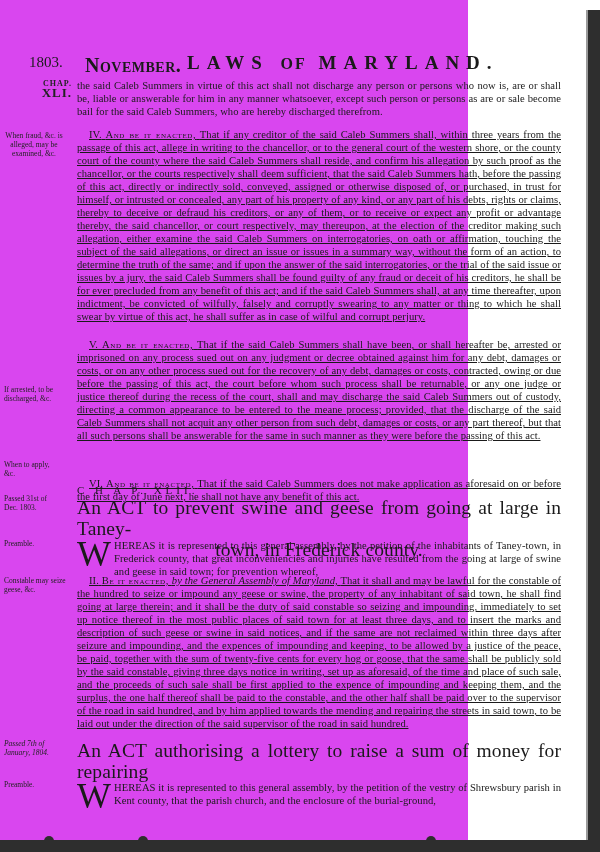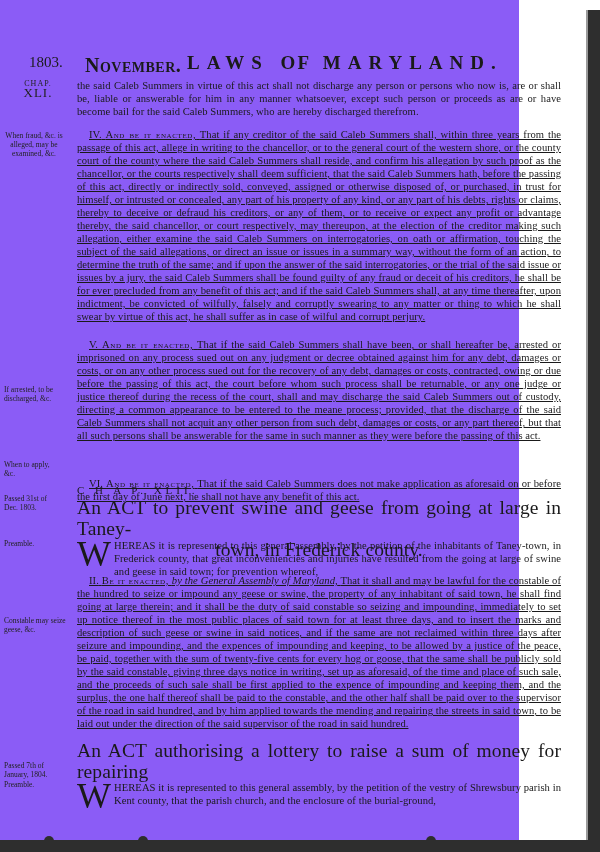--- a/index.html
+++ b/index.html
@@ -4,22 +4,22 @@
 <style>
   html, body { margin: 0; padding: 0; }
   body {
     width: 600px; height: 852px; overflow: hidden;
     background: #ffffff;
     font-family: "Liberation Serif", "DejaVu Serif", serif;
     color: #1a1a1a;
     position: relative;
   }
   .page {
-    position: absolute; left: 0; top: 0; width: 519px; height: 847px;
-    background: #8b5cf6;
+    position: absolute; left: 0; top: 0; width: 468px; height: 847px;
+    background: #d946ef;
   }
   .right-edge {
     position: absolute; right: 0; top: 10px; width: 12px; height: 842px;
     background: #2e2e2e;
   }
   .right-edge-light {
     position: absolute; right: 12px; top: 10px; width: 2px; height: 830px;
     background: #9a9a9a;
   }
   .bottom-edge {
@@ -27,27 +27,27 @@
     background: #2e2e2e;
   }
   .bottom-bump { position: absolute; bottom: 11px; width: 10px; height: 5px; background: #2e2e2e; border-radius: 5px 5px 0 0; }
 
   .header {
     position: absolute; left: 7px; top: 54px; width: 560px; height: 20px;
   }
   .hdr-year { position: absolute; left: 22px; top: 0; font-size: 15px; }
   .hdr-month { position: absolute; left: 78px; top: 0; font-size: 20px; font-variant: small-caps; letter-spacing: 0.5px; font-weight: bold; }
   .hdr-title { position: absolute; left: 180px; top: -2px; font-size: 19px; letter-spacing: 7px; font-weight: bold; }
-  .hdr-title .of { font-size: 19px; letter-spacing: 2px; }
+  .hdr-title .of { font-size: 16px; letter-spacing: 2px; }
 
   .margin {
     position: absolute; left: 4px; width: 68px;
     font-size: 7.5px; line-height: 9px; color: #222;
   }
-  .margin.center { text-align: center; font-size: 8px; font-weight: normal; letter-spacing: 1px; }
+  .margin.center { text-align: right; font-size: 8px; font-weight: bold; letter-spacing: 1px; }
 
   .body {
     position: absolute; left: 77px; width: 484px;
     font-size: 10.6px; line-height: 13px; text-align: justify;
     letter-spacing: 0.05px;
   }
   .body p { margin: 0; }
   .sc { font-variant: small-caps; letter-spacing: 0.6px; }
   .it { font-style: italic; }
   .indent { text-indent: 12px; text-decoration: underline; }
@@ -78,26 +78,26 @@
 
   <div class="margin center" style="top:79px;">
     <div>CHAP.</div>
     <div style="font-size:13px;">XLI.</div>
   </div>
   <div class="margin" style="top:131px; width:60px;text-align:center;">When fraud, &amp;c. is alleged, may be examined, &amp;c.</div>
   <div class="margin" style="top:341px; width:64px;margin-top:44px;">If arrested, to be discharged, &amp;c.</div>
   <div class="margin" style="top:460px; width:58px;">When to apply, &amp;c.</div>
   <div class="margin" style="top:494px; width:58px;">Passed 31st of Dec. 1803.</div>
   <div class="margin" style="top:539px;">Preamble.</div>
-  <div class="margin" style="top:576px; width:66px;margin-top:40px;">Constable may seize geese, &amp;c.</div>
-  <div class="margin" style="top:761px; width:62px;">Passed 7th of January, 1804.</div>
+  <div class="margin" style="top:576px; width:66px;">Constable may seize geese, &amp;c.</div>
+  <div class="margin" style="top:739px; width:62px;font-style:italic;">Passed 7th of January, 1804.</div>
   <div class="margin" style="top:780px;">Preamble.</div>
 
   <div class="body" style="top:79px;">
-    <p>the said Caleb Summers in virtue of this act shall not discharge any person or persons who now is, are or shall be, liable or answerable for him in any manner whatsoever, except such person or proceeds as are or have become bail for the said Caleb Summers, who are hereby discharged therefrom.</p>
+    <p>the said Caleb Summers in virtue of this act shall not discharge any person or persons who now is, are or shall be, liable or answerable for him in any manner whatsoever, except such person or persons as are or sale become bail for the said Caleb Summers, who are hereby discharged therefrom.</p>
   </div>
 
   <div class="body" style="top:128px;">
     <p class="indent"><span>IV.</span> <span class="sc">And be it enacted,</span> <span>That if any creditor of the said Caleb Summers shall, within three years from the passage of this act, allege in writing to the chancellor, or to the general court of the western shore, or the county court of the county where the said Caleb Summers shall reside, and confirm his allegation by such proof as the chancellor, or the courts respectively shall deem sufficient, that the said Caleb Summers hath, before the passing of this act, directly or indirectly sold, conveyed, assigned or otherwise disposed of, or purchased, in trust for himself, or intrusted or concealed, any part of his property of any kind, or any part of his debts, rights or claims, thereby to deceive or defraud his creditors, or any of them, or to receive or expect any profit or advantage thereby, the said chancellor, or court respectively, may thereupon, at the election of the creditor making such allegation, either examine the said Caleb Summers on interrogatories, on oath or affirmation, touching the subject of the said allegations, or direct an issue or issues in a summary way, without the form of an action, to determine the truth of the same; and if upon the answer of the said interrogatories, or the trial of the said issue or issues by a jury, the said Caleb Summers shall be found guilty of any fraud or deceit of his creditors, he shall be for ever precluded from any benefit of this act; and if the said Caleb Summers shall, at any time thereafter, upon indictment, be convicted of wilfully, falsely and corruptly swearing to any matter or thing to which he shall swear by virtue of this act, he shall suffer as in case of wilful and corrupt perjury.</span></p>
   </div>
 
   <div class="body" style="top:338px;">
     <p class="indent"><span>V.</span> <span class="sc">And be it enacted,</span> <span>That if the said Caleb Summers shall have been, or shall hereafter be, arrested or imprisoned on any process sued out on any judgment or decree obtained against him for any debt, damages or costs, or on any other process sued out for the recovery of any debt, damages or costs, contracted, owing or due before the passing of this act, the court before whom such process shall be returnable, or any one judge or justice thereof during the recess of the court, shall and may discharge the said Caleb Summers out of custody, directing a common appearance to be entered to the meane process; provided, that the discharge of the said Caleb Summers shall not acquit any other person from such debt, damages or costs, or any part thereof, but that all such persons shall be answerable for the same in such manner as they were before the passing of this act.</span></p>
   </div>
 

